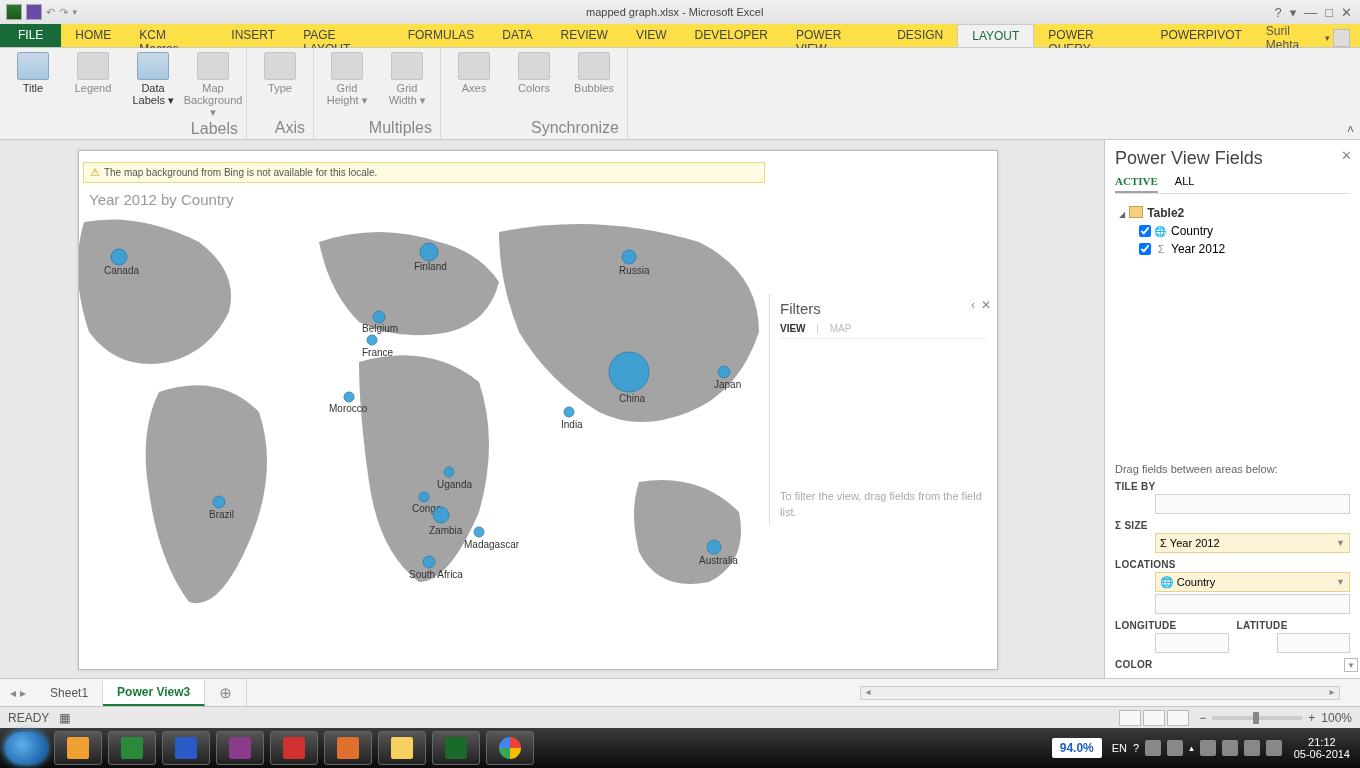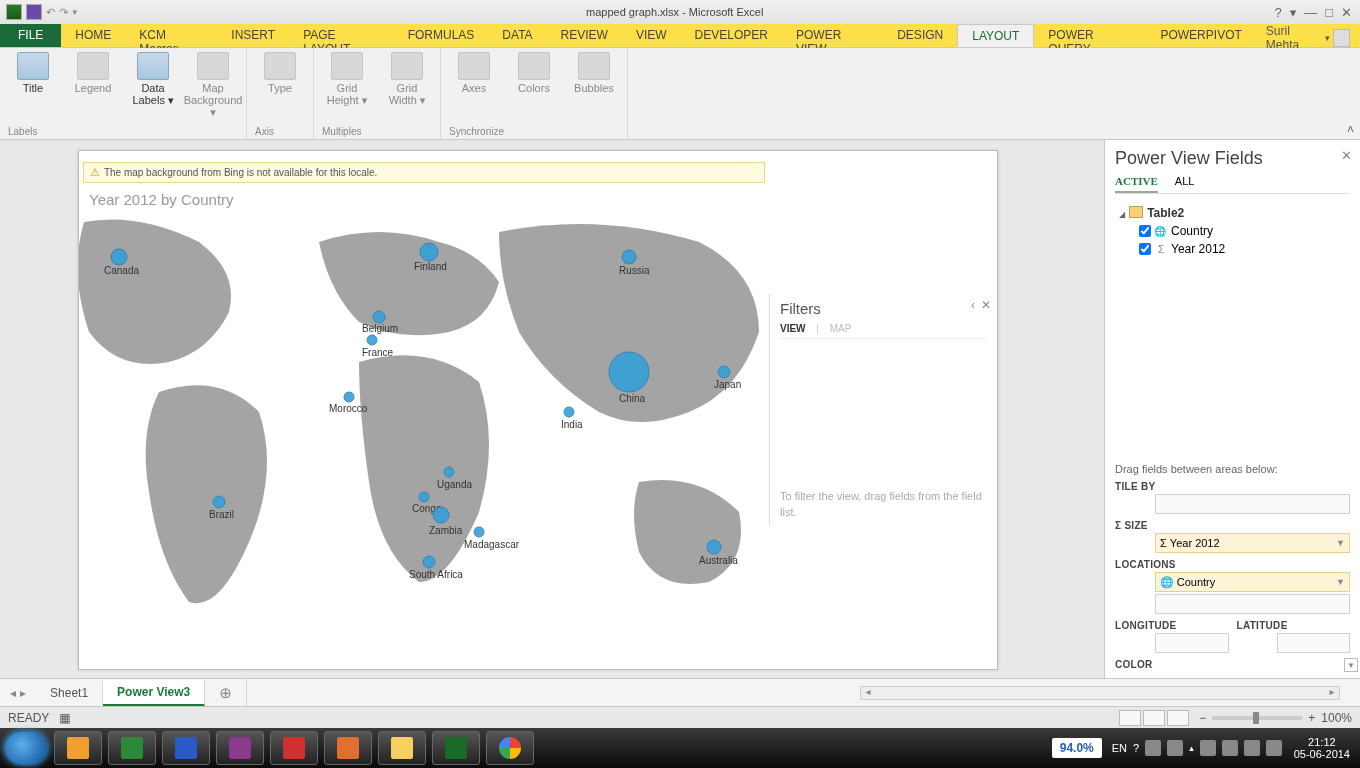--- a/index.html
+++ b/index.html
@@ -20,21 +20,21 @@
 .ribtab { padding: 4px 14px 0; color: #444; cursor: default; }
 .ribtab.file { background: #1a6b3a; color: #fff; padding: 4px 18px; }
 .ribtab.active { border: 1px solid #c8c8c8; border-bottom: 1px solid #f1f1f1; background: #f1f1f1; color: #1a6b3a; font-weight: 500; }
 .ribtabs .spacer { flex: 1; }
 .user { padding: 4px 10px 0; color: #555; font-size: 12px; display:flex; align-items:center; gap:4px;}
 .user .av { width:18px; height:18px; background:#ddd; border:1px solid #bbb;}
 
 
 .ribbon { height: 92px; background: #f1f1f1; border-bottom: 1px solid #c8c8c8; display: flex; position:relative;}
 .group { border-right: 1px solid #d8d8d8; padding: 4px 8px 2px; display: flex; flex-direction: column; justify-content: space-between; }
-.group-label { font-size: 10px; color: #888; text-align: left; padding-top: 2px; }
+.group-label { font-size: 16px; color: #888; text-align: right; padding-top: 2px; }
 .grpbtns { display: flex; gap: 10px; }
 .bigbtn { display: flex; flex-direction: column; align-items: center; width: 50px; font-size: 11px; color: #888; text-align: center; line-height: 1.1; cursor: default;}
 .bigbtn .bi { width: 32px; height: 28px; background: #d8d8d8; border: 1px solid #c4c4c4; margin-bottom: 2px; border-radius:2px;}
 .bigbtn.enabled { color: #333; }
 .bigbtn.enabled .bi { background: linear-gradient(#c8d8e8,#a8c8e0); border-color:#88a8c0;}
 .ribbon .collapse { position:absolute; right:6px; bottom:2px; font-size:12px; color:#666;}
 
 
 .workspace { position: absolute; top: 140px; left: 0; right: 0; bottom: 90px; background: #e8e8e8; display: flex; }
 .canvas-area { flex: 1; padding: 10px 10px 10px 78px; position: relative; }

